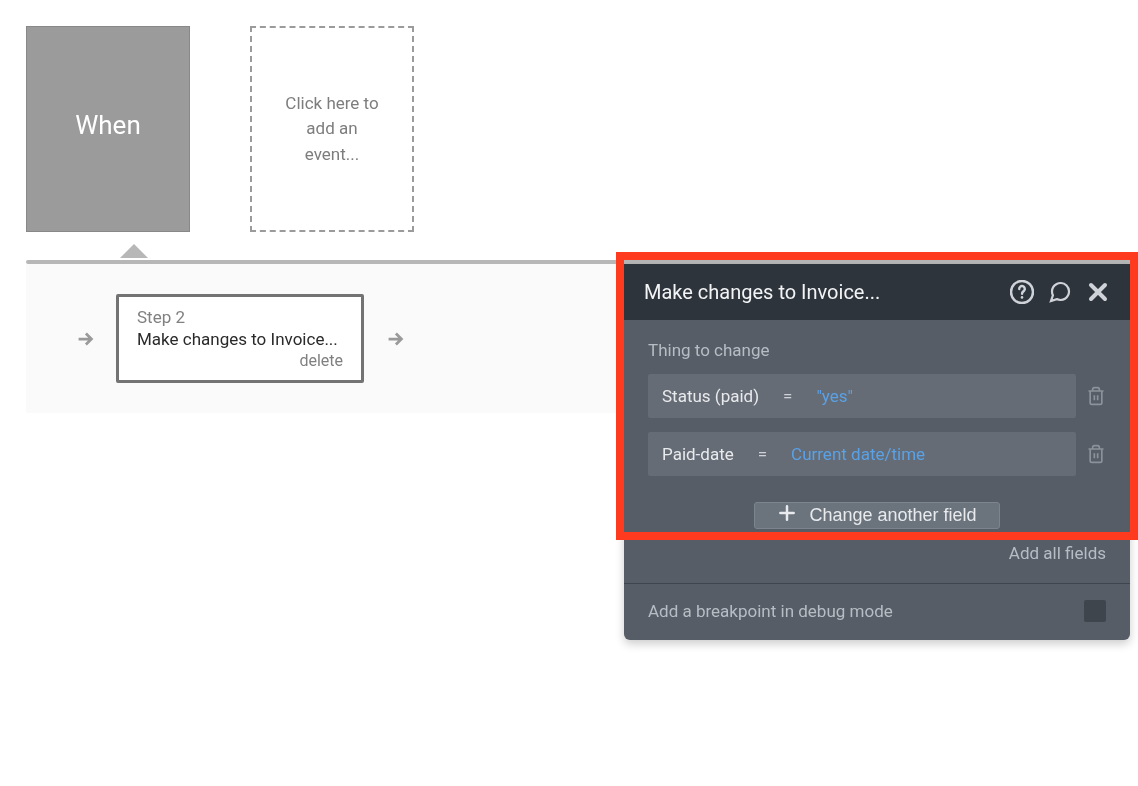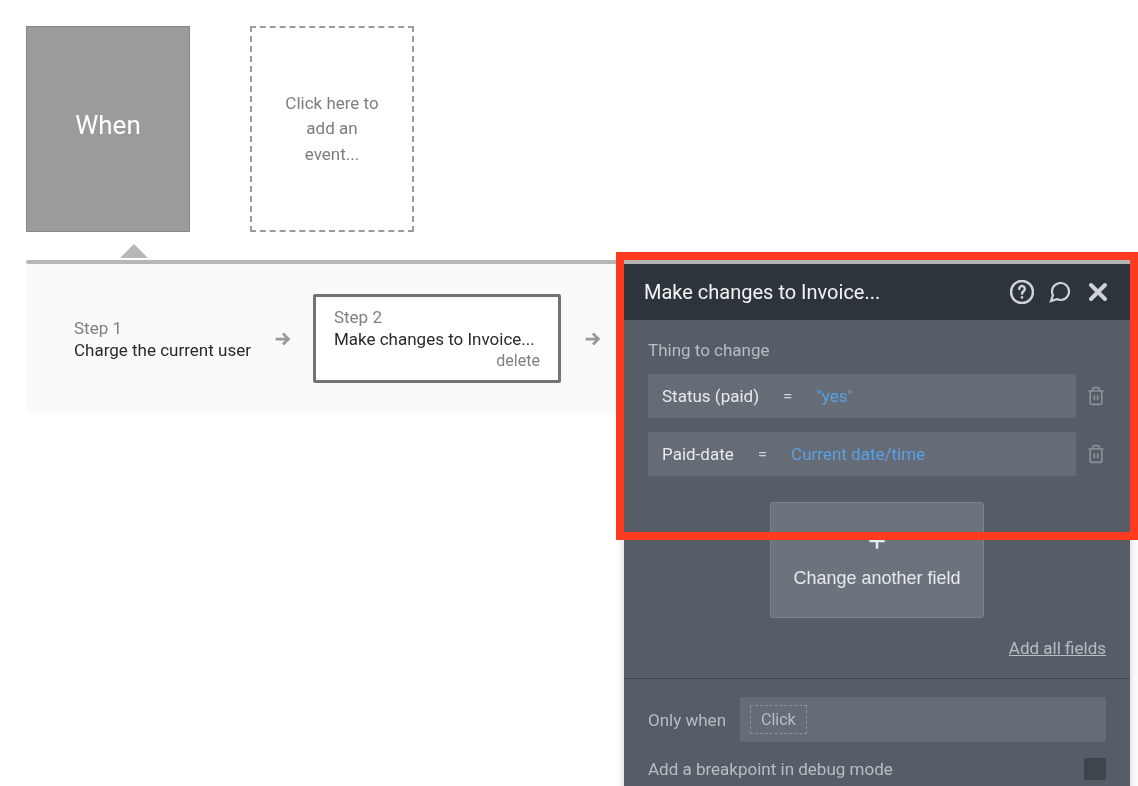--- a/index.html
+++ b/index.html
@@ -218,38 +218,35 @@
     align-items: center;
   }
   .trash-btn svg { width: 20px; height: 20px; }
 
   .change-field-btn {
     align-self: center;
     margin-top: 12px;
     background: #6b737d;
     border: 1px solid #7c848e;
     color: #e8eaed;
-    padding: 28px 22px;
+    padding: 0 22px;
     font-size: 18px;
     display: flex;
     align-items: center;
     gap: 12px;
     cursor: pointer;
     border-radius: 3px;
-    flex-direction: column;
   }
   .plus-icon svg { width: 20px; height: 20px; }
 
   .add-all-link {
     align-self: flex-end;
     color: #b7bdc4;
     font-size: 17px;
-    margin-top: 6px;
-    cursor: pointer;
-    text-decoration: underline;
+    cursor: pointer;
   }
 
   .divider {
     height: 1px;
     background: #3f454d;
     margin: 6px -24px 0 -24px;
   }
 
   .only-when-row {
     display: flex;
@@ -297,24 +294,20 @@
     </div>
     <div class="event-block add-event-block">
       <span>Click here to add an event...</span>
     </div>
   </div>
 
   <div class="connector-arrow"></div>
 
   <div class="steps-bar"></div>
   <div class="steps-container">
-    <div class="step">
-      <div class="step-label">Step 1</div>
-      <div class="step-title">Charge the current user</div>
-    </div>
     <span class="arrow-icon">
       <svg viewBox="0 0 24 24" fill="none" stroke="currentColor" stroke-width="3">
           <path d="M5 12h13M13 6l6 6-6 6"></path>
         </svg>
     </span>
     <div class="step step-card">
       <div class="step-label">Step 2</div>
       <div class="step-title">Make changes to Invoice...</div>
       <div class="step-delete">delete</div>
     </div>
@@ -385,26 +378,20 @@
               <path d="M12 4v16M4 12h16"></path>
             </svg>
         </span>
         <span>Change another field</span>
       </button>
 
       <span class="add-all-link">Add all fields</span>
 
       <div class="divider"></div>
 
-      <div class="only-when-row">
-        <span class="field-label">Only when</span>
-        <div class="only-when-input">
-          <span class="click-chip">Click</span>
-        </div>
-      </div>
 
       <div class="breakpoint-row">
         <span class="field-label">Add a breakpoint in debug mode</span>
         <span class="checkbox"></span>
       </div>
 
     </div>
   </div>
 
   <div class="highlight-box"></div>

